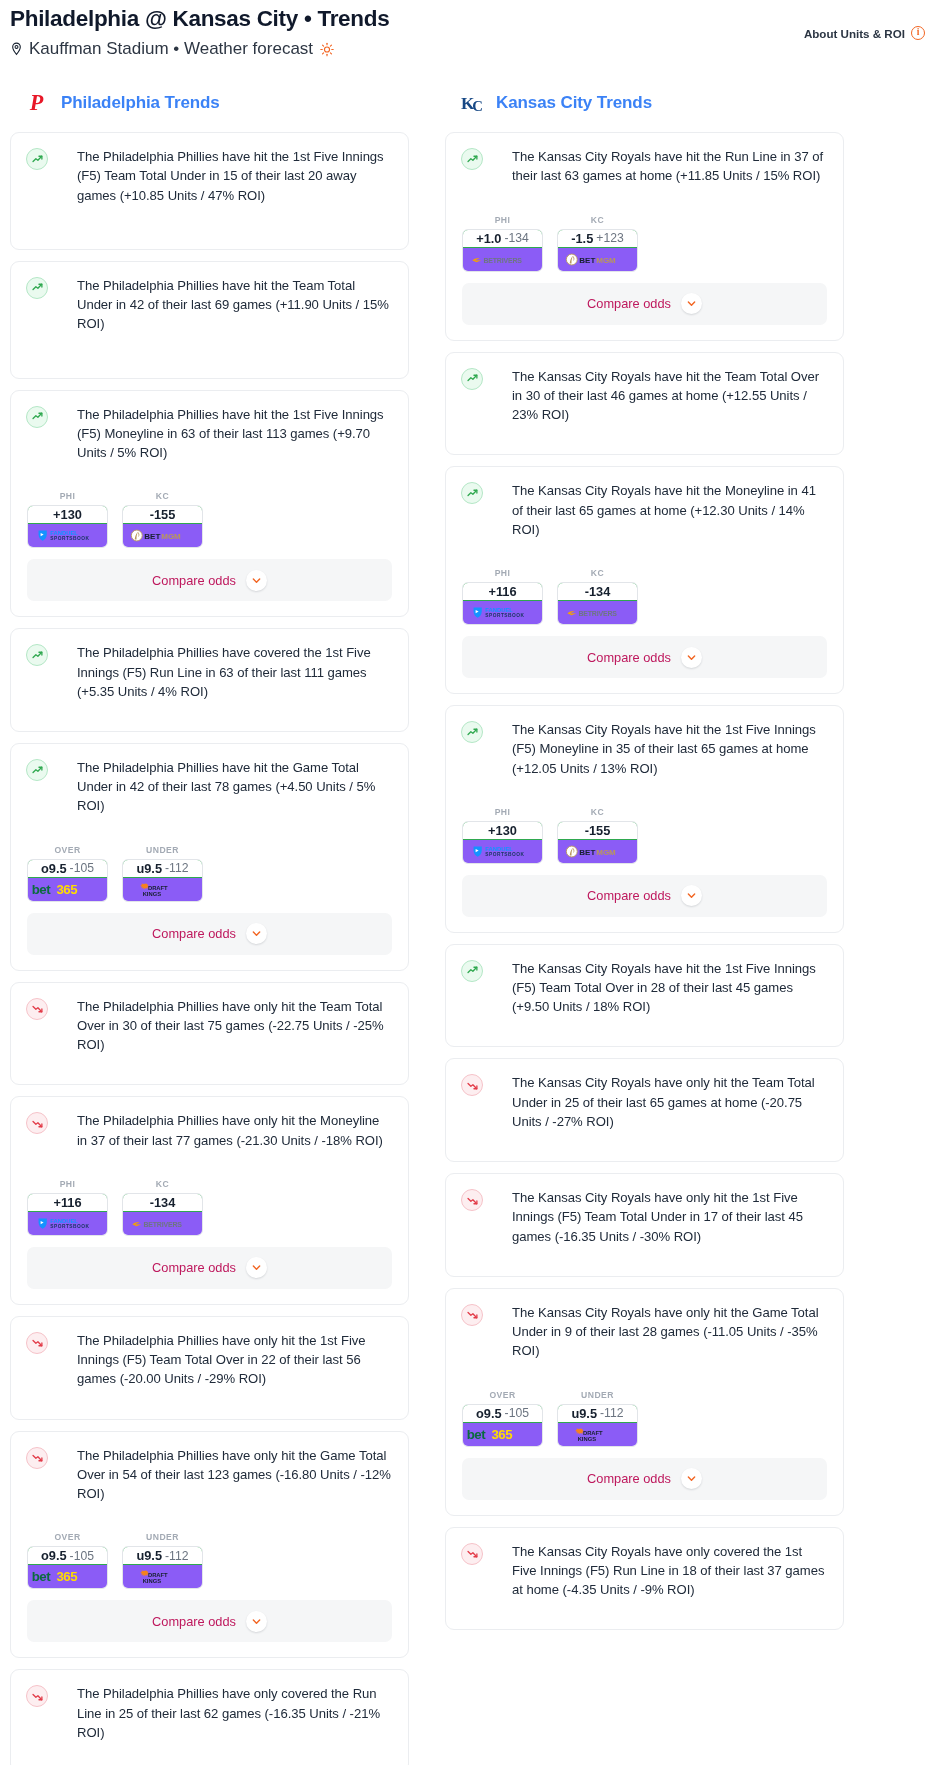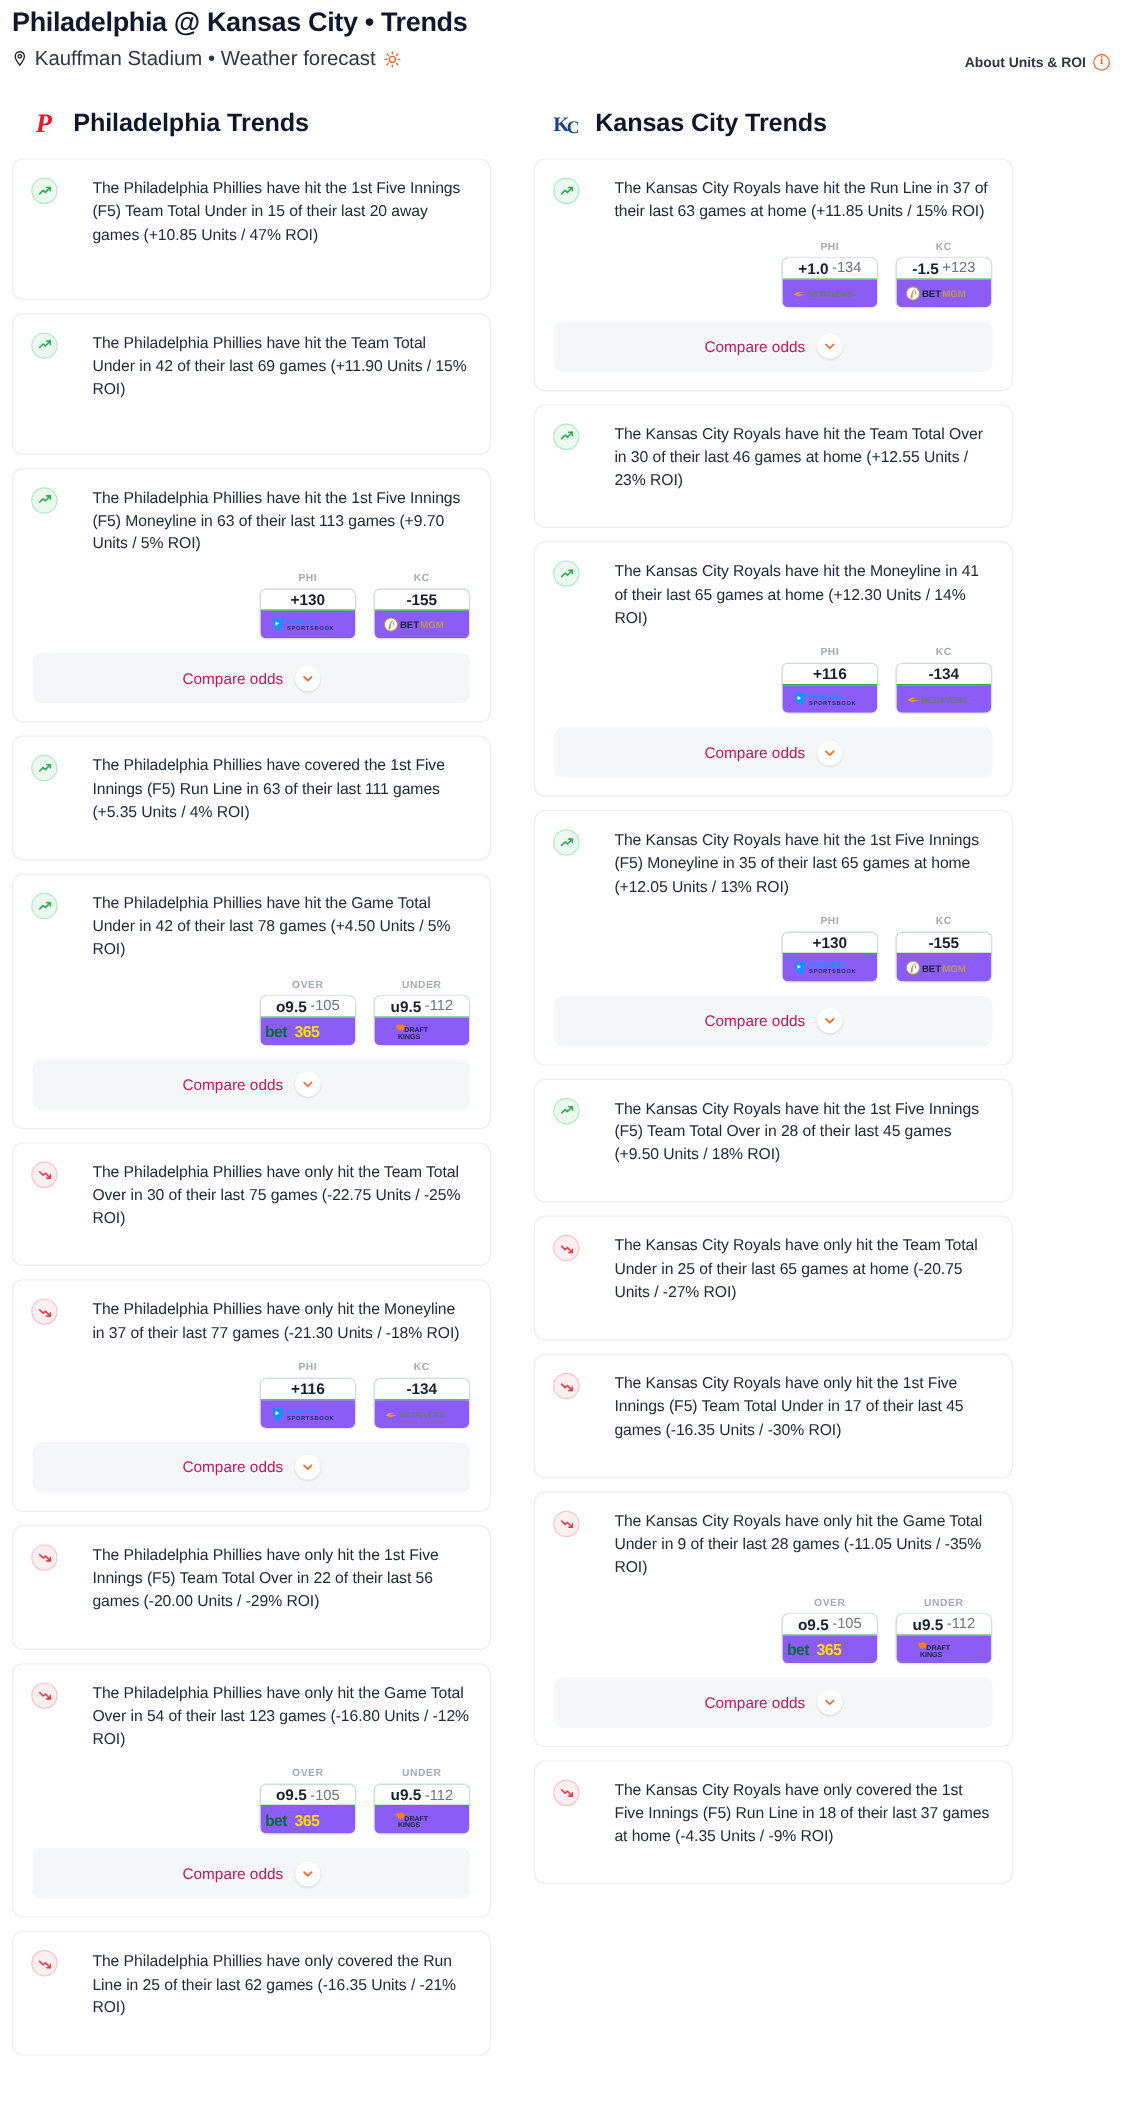--- a/index.html
+++ b/index.html
@@ -6,21 +6,21 @@
   html, body {
     width: 939px;
     background: #ffffff;
     font-family: "Liberation Sans", sans-serif;
     color: #1b2430;
     -webkit-font-smoothing: antialiased;
   }
   .page { width: 939px; padding: 0 10px 0 10px; position: relative; }
 
   
-  .topbar { display: flex; align-items: flex-end; justify-content: space-between; padding: 4px 0 0 0; }
+  .topbar { display: flex; align-items: center; justify-content: space-between; padding: 4px 0 0 0; }
   .title-block { padding-left: 0; }
   h1.page-title {
     font-size: 22.5px;
     font-weight: 700;
     letter-spacing: -0.3px;
     color: #10192b;
     line-height: 1.12;
     padding-top: 2px;
   }
   .subline {
@@ -42,42 +42,42 @@
     font-family: "Liberation Serif", serif;
   }
 
   
   .columns { display: flex; gap: 36px; margin-top: 29px; align-items: flex-start; }
   .col { width: 399px; flex: 0 0 399px; }
 
   .col-head { display: flex; align-items: center; gap: 9px; padding-left: 16px; margin-bottom: 14px; height: 30px; }
   .col-head .team-logo { width: 26px; height: 26px; display: flex; align-items: center; justify-content: center; }
   .col-head .team-logo svg { display: block; }
-  .col-head h2 { font-size: 21px; font-weight: 700; color: #0f172a; letter-spacing: -0.1px; }
+  .col-head h2 { font-size: 17px; font-weight: 700; color: #3b82f6; letter-spacing: -0.1px; }
 
   
   .card {
     background: #ffffff;
     border: 1px solid #ebedf0;
     border-radius: 9px;
     margin-bottom: 11px;
     overflow: hidden;
   }
   .card-body { display: flex; gap: 29px; padding: 14px 16px 14px 15px; }
   .trend-icon { flex: 0 0 22px; width: 22px; height: 22px; border-radius: 50%; display: flex; align-items: center; justify-content: center; margin-top: 1px; }
   .trend-icon.up { background: #eafaef; border: 1px solid #b4e7c6; }
   .trend-icon.down { background: #fdeef0; border: 1px solid #f6c3c9; }
   .trend-text { font-size: 13.1px; line-height: 1.47; color: #202b3a; font-weight: 400; letter-spacing: -0.05px; }
 
   
   .card.pad-lg .card-body { padding-bottom: 44px; }
   .card.pad-md .card-body { padding-bottom: 30px; }
 
   
-  .odds-row { display: flex; justify-content: flex-end; gap: 14px; padding: 0 16px 11px 16px; }
+  .odds-row { display: flex; justify-content: flex-start; gap: 14px; padding: 0 16px 11px 16px; margin-top: 15px; }
   .odds-cell { width: 81px; }
   .odds-label { font-size: 8.6px; font-weight: 600; letter-spacing: 0.45px; color: #a3aab4; text-align: center; margin-bottom: 4px; }
   .odds-box { border: 1px solid #e2e5e9; border-radius: 6px; overflow: hidden; background: #fff; }
   .odds-price {
     border: 1px solid #2fa84f; border-radius: 6px 6px 0 0;
     margin: -1px -1px 0 -1px;
     height: 19px; display: flex; align-items: center; justify-content: center; gap: 3px;
     font-size: 12.8px; font-weight: 700; color: #16202e; background: #fff;
   }
   .odds-price .sub { font-weight: 400; color: #6b7480; font-size: 12.2px; }

